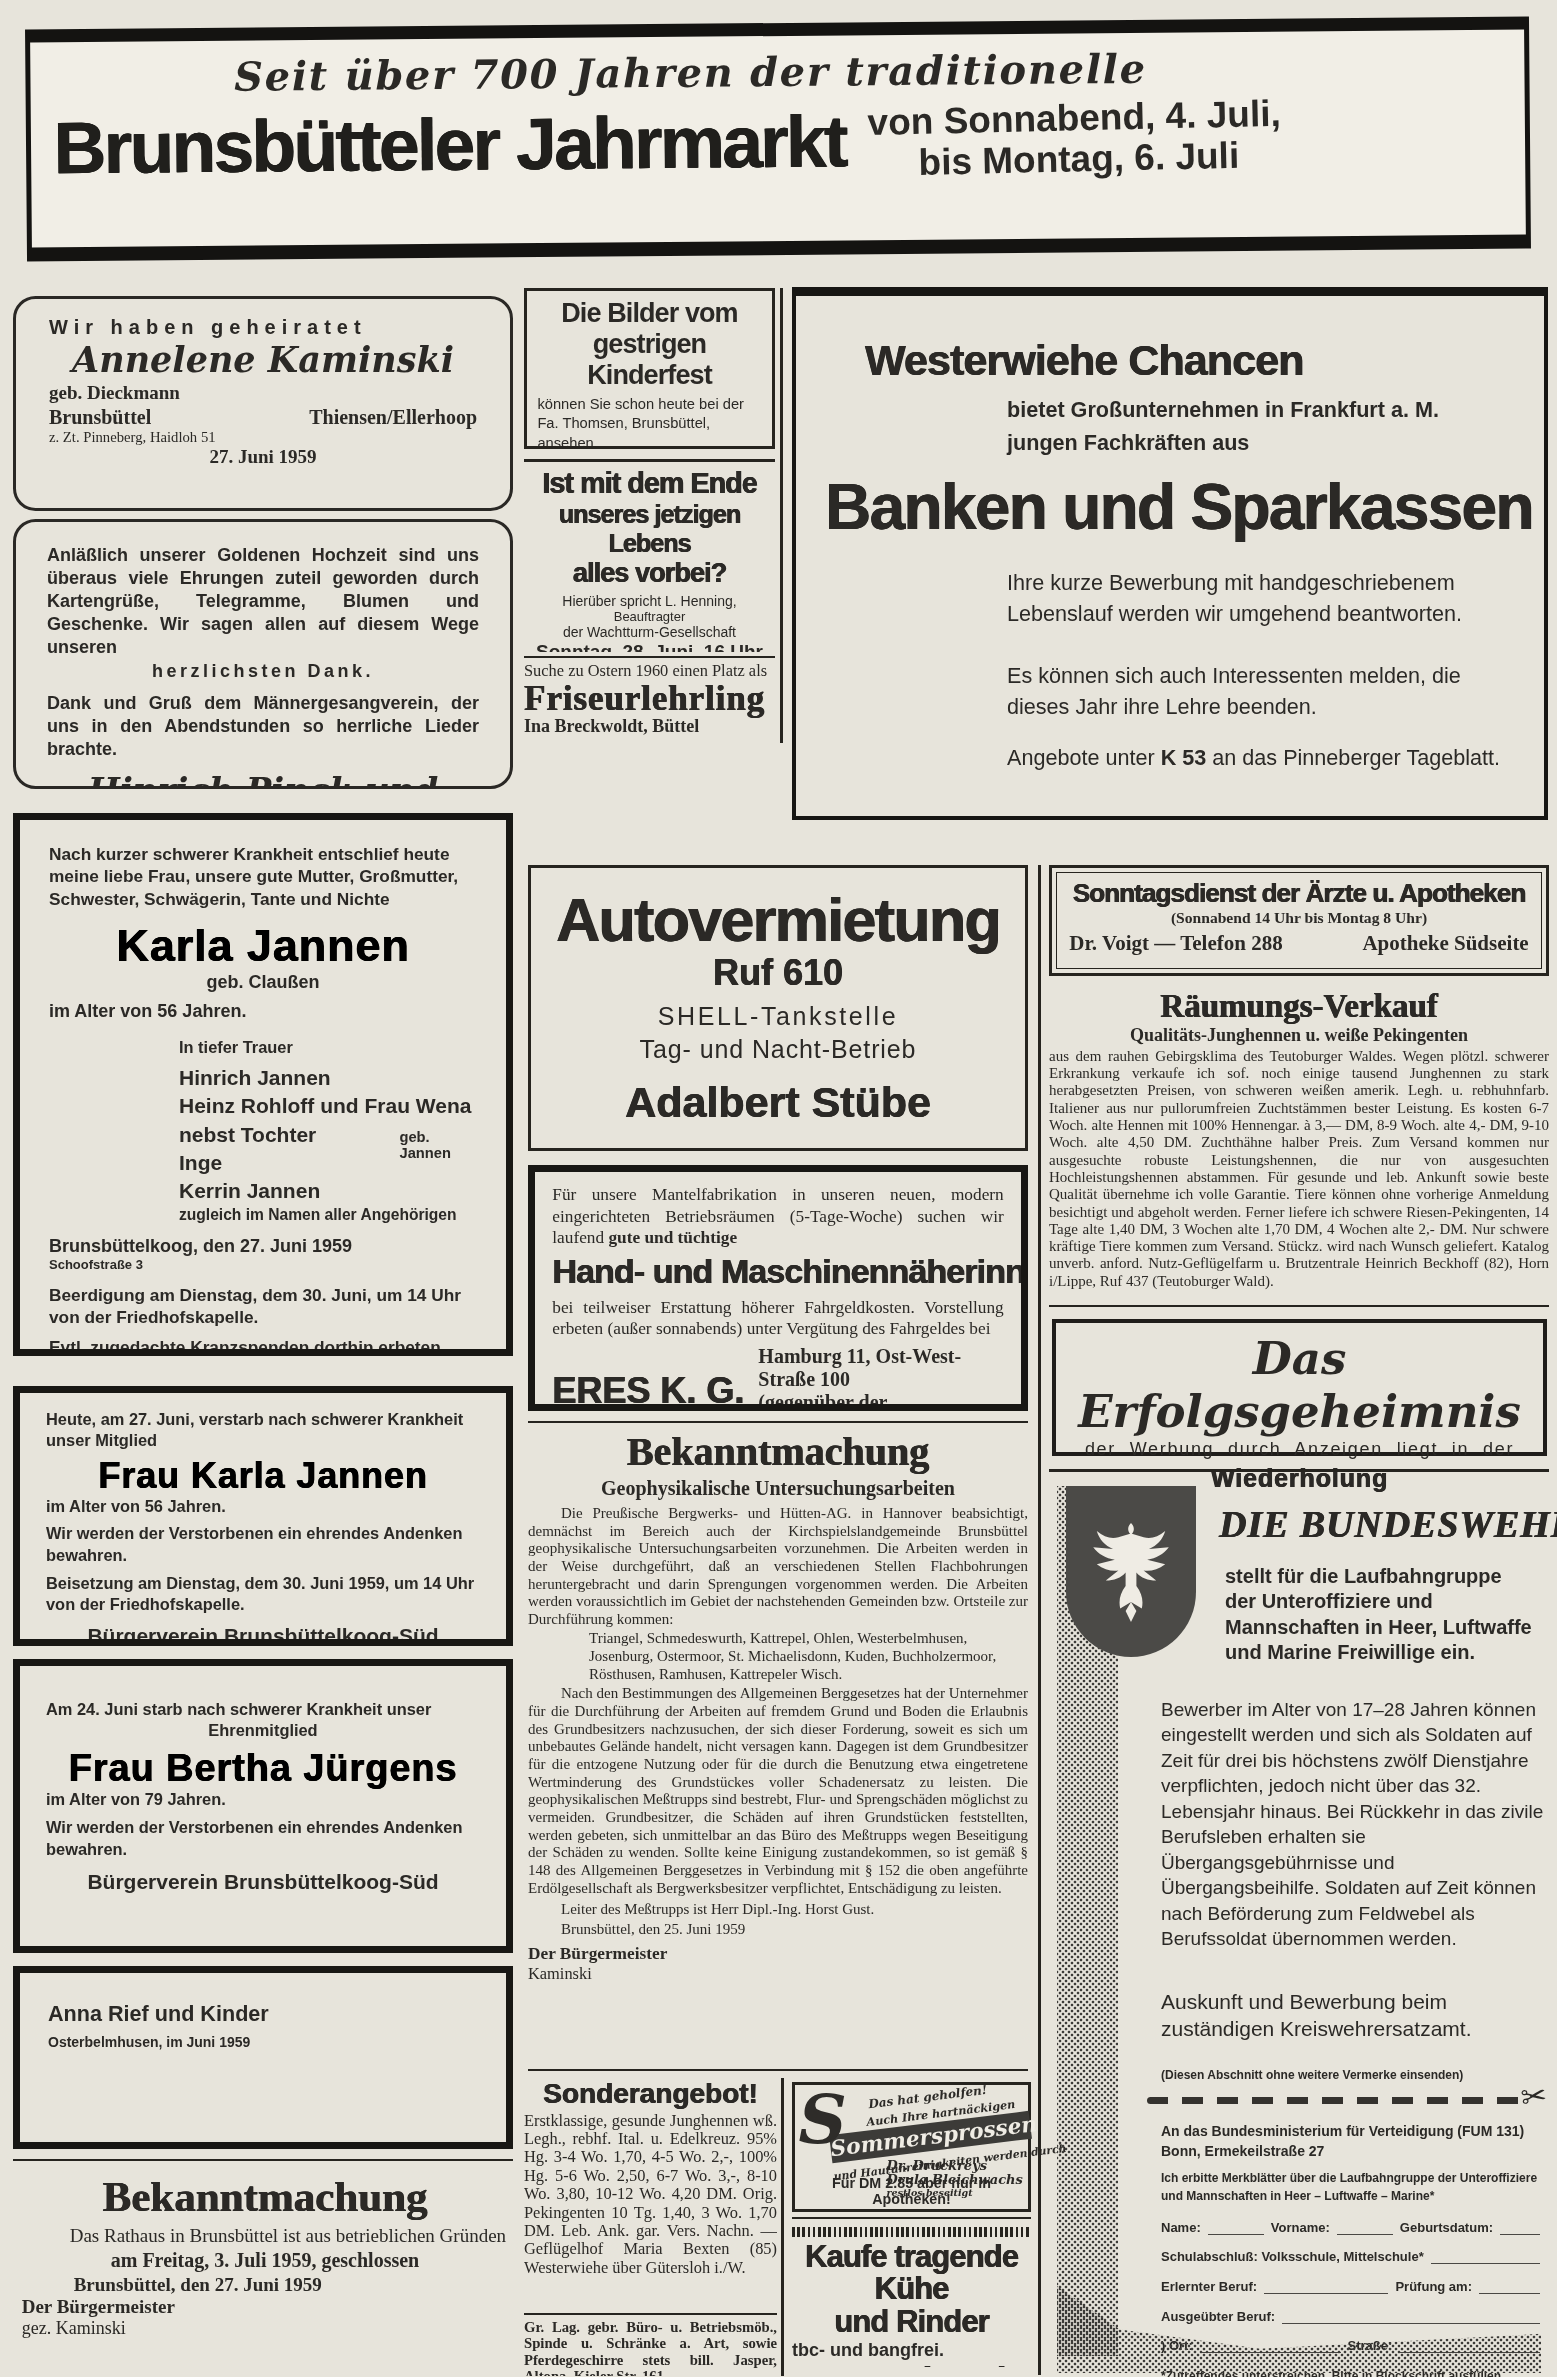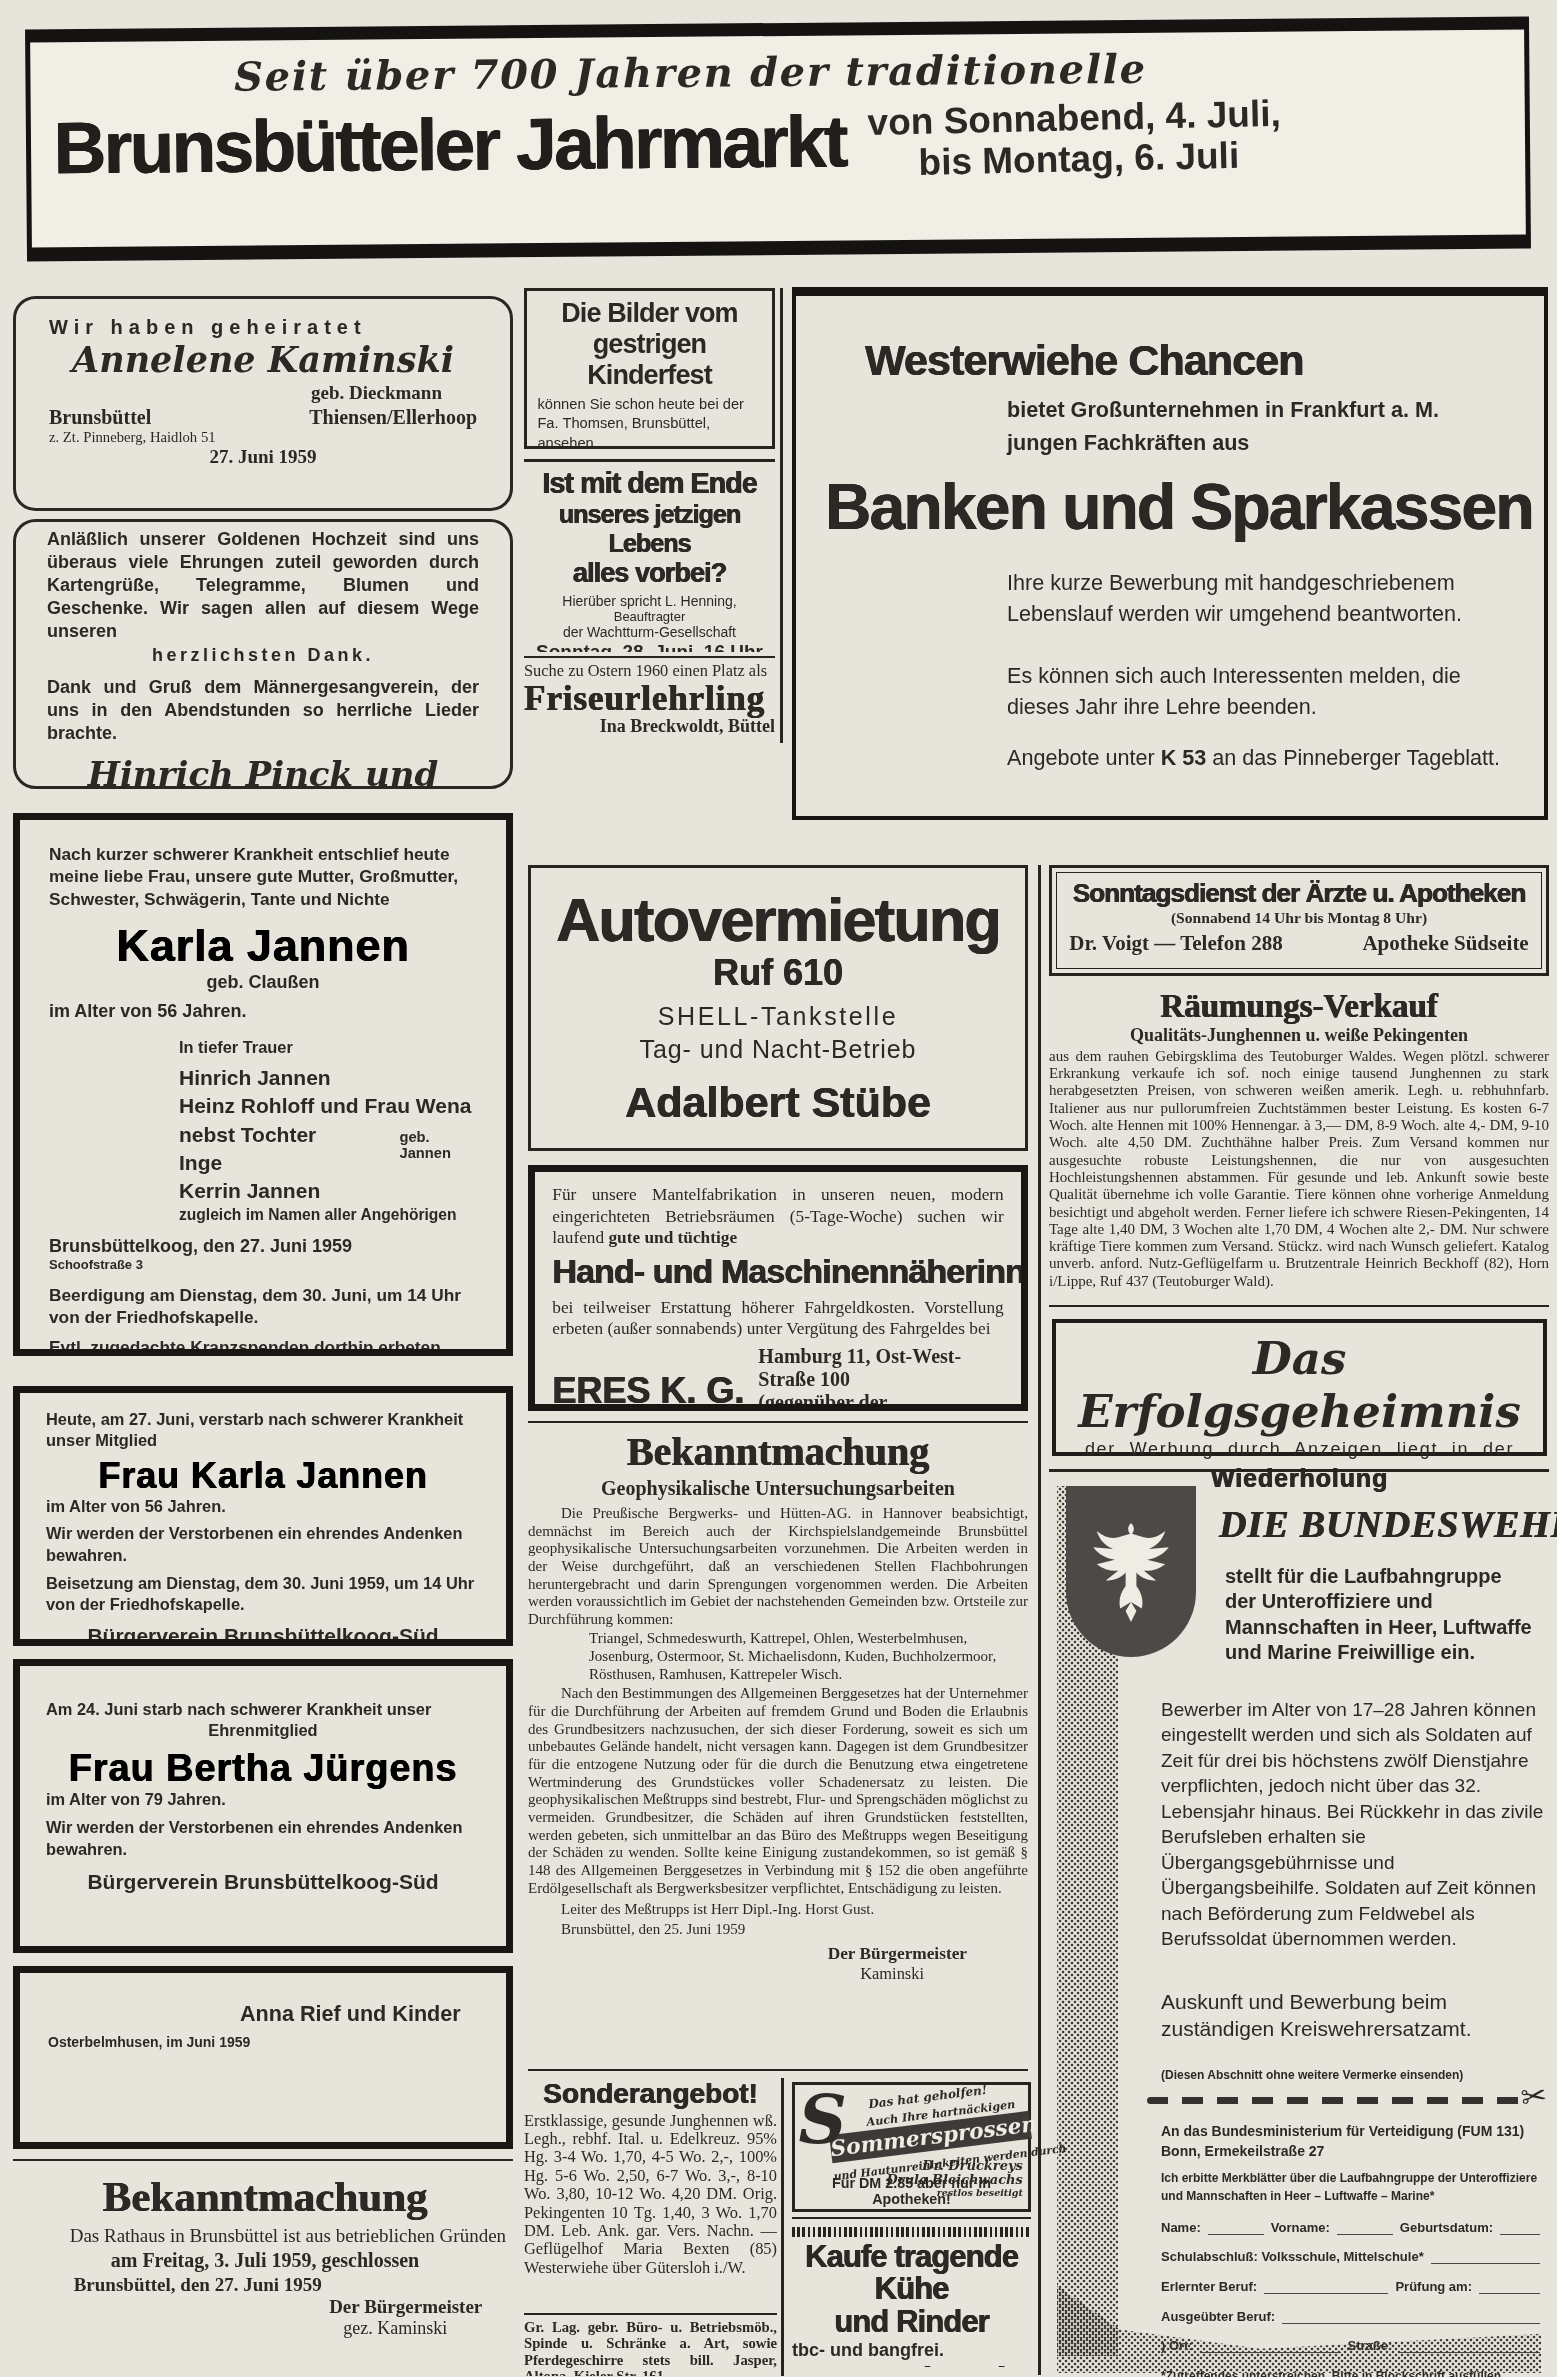--- a/index.html
+++ b/index.html
@@ -3,21 +3,21 @@
 <meta charset="utf-8">
 <style>
   html,body{margin:0;padding:0}
   body{width:1557px;height:2377px;position:relative;background:#e7e4db;color:#2b2926;
        font-family:"Liberation Sans",sans-serif;overflow:hidden}
   .abs{position:absolute;box-sizing:border-box}
   .serif{font-family:"Liberation Serif",serif}
   .script{font-family:"DejaVu Serif",serif;font-style:italic;font-weight:bold}
   .bold{font-weight:bold}
   .ctr{text-align:center}
-  .rt{text-align:right}
+  .rt{text-align:left}
   .just{text-align:justify}
   .fat{text-shadow:0.6px 0 0 currentColor,-0.3px 0 0 currentColor}
   .b-thin{border:3.5px solid #26241f}
   .b-med{border:4.3px solid #1f1d1a}
   .b-thick{border:7.8px solid #181714}
   .round{border:3.5px solid #2a2825;border-radius:22.5px}
   .hr{position:absolute;background:#26241f;height:2.6px}
   .vr{position:absolute;background:#26241f;width:2.6px}
   .ovh{overflow:hidden}
   
@@ -60,21 +60,21 @@
   <div style="display:flex;justify-content:space-between;align-items:flex-start;margin-top:1.7px">
     <div>
       <div class="serif bold" style="font-size:20px">Brunsbüttel</div>
       <div class="serif" style="font-size:14.7px">z. Zt. Pinneberg, Haidloh 51</div>
     </div>
     <div class="serif bold" style="font-size:20px">Thiensen/Ellerhoop</div>
   </div>
   <div class="serif bold ctr" style="font-size:19px">27. Juni 1959</div>
 </div>
 
-<div class="abs round ovh" style="left:13px;top:519px;width:500px;height:270px;padding:6px 31px">
+<div class="abs round ovh" style="left:13px;top:519px;width:500px;height:270px;padding:22px 31px">
   <div class="bold just" style="font-size:18px;line-height:1.28">Anläßlich unserer Goldenen Hochzeit sind uns überaus viele Ehrungen zuteil geworden durch Kartengrüße, Telegramme, Blumen und Geschenke. Wir sagen allen auf diesem Wege unseren</div>
   <div class="bold ctr" style="font-size:18px;letter-spacing:3.5px;margin-top:1.7px">herzlichsten Dank.</div>
   <div class="bold just" style="font-size:18px;line-height:1.28;margin-top:10.4px">Dank und Gruß dem Männergesangverein, der uns in den Abendstunden so herrliche Lieder brachte.</div>
   <div class="script ctr" style="font-size:34px;margin-top:8.7px">Hinrich Pinck und Frau</div>
 </div>
 
 <div class="abs b-thick ovh" style="left:13px;top:813px;width:500px;height:543px;padding:22.5px 29px">
   <div class="ob-intro" style="font-size:17.3px">Nach kurzer schwerer Krankheit entschlief heute meine liebe Frau, unsere gute Mutter, Großmutter, Schwester, Schwägerin, Tante und Nichte</div>
   <div class="ob-name ctr fat" style="font-size:45px;margin-top:8.7px">Karla Jannen</div>
   <div class="bold ctr" style="font-size:18px">geb. Claußen</div>

